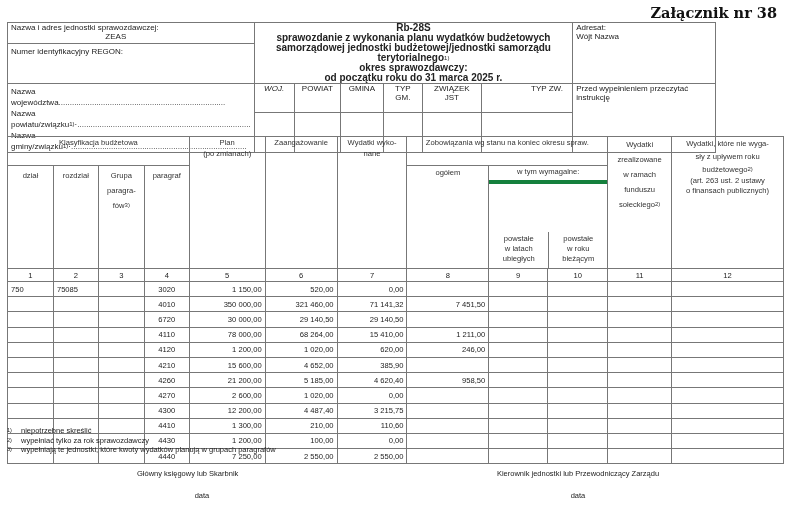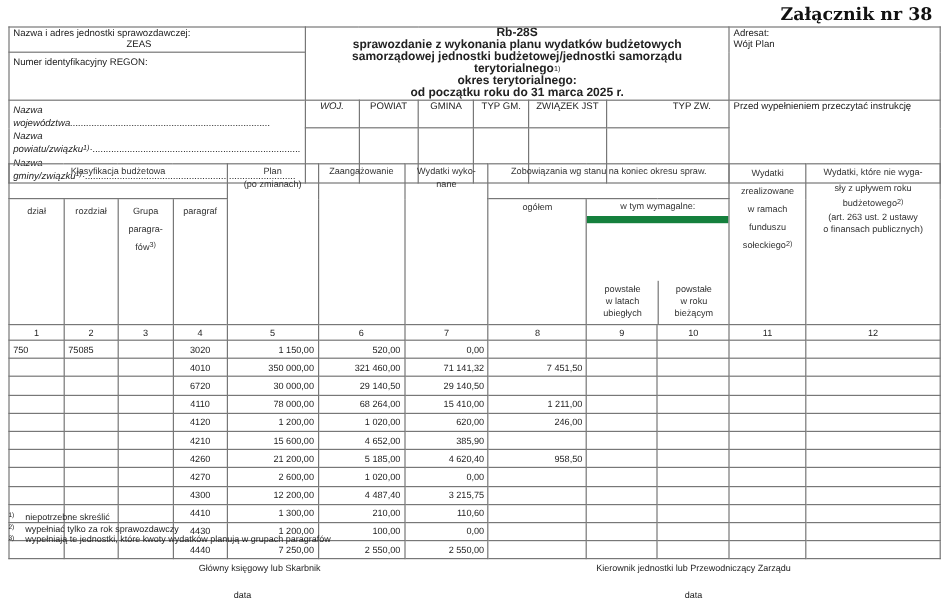--- a/index.html
+++ b/index.html
@@ -18,46 +18,46 @@
   .c{text-align:center;}
   .fn{font-size:7.5px;line-height:9.5px;}
   .fn span.s{font-size:5.5px;display:inline-block;width:14px;vertical-align:top;}
   .sig{font-size:7.5px;}
 </style>
 </head>
 <body>
 
 <div class="abs annex">Załącznik nr 38</div>
 
-<table class="abs hdr" style="left:7px;top:22px;width:777px;">
+<table class="abs hdr" style="left:7px;top:22px;width:709px;">
   <tbody>
       <tr style="height:20px;">
     <td style="width:197px;">
       <div>Nazwa i adres jednostki sprawozdawczej:</div>
       <div class="c" style="margin-left:-30px;">ZEAS</div>
     </td>
     <td rowspan="2" colspan="6" style="width:380px;">
       <div class="title">Rb-28S</div>
       <div class="title">sprawozdanie z wykonania planu wydatków budżetowych</div>
       <div class="title"><span>samorządowej jednostki budżetowej/jednostki samorządu terytorialnego</span><span class="sup">1)</span></div>
-      <div class="title n">okres terytorialnego:</div>
+      <div class="title n">okres sprawozdawczy:</div>
       <div class="title n">od początku roku do 31 marca 2025 r.</div>
     </td>
     <td rowspan="2" style="width:200px;">
       <div>Adresat:</div>
-      <div>Wójt Plan</div>
+      <div>Wójt Nazwa</div>
     </td>
   </tr>
   <tr style="height:37px;">
     <td>
           <div style="margin-top:3px;">Numer identyfikacyjny REGON:</div>
         </td>
   </tr>
   <tr style="height:13px;">
-    <td rowspan="2" style="line-height:11px;padding-top:2px;font-style:italic;">
+    <td rowspan="2" style="line-height:11px;padding-top:2px;">
       <div>Nazwa województwa...........................................................................</div>
       <div><span>Nazwa powiatu/związku</span><span class="sup">1)</span><span>·..............................................................................</span></div>
       <div><span>Nazwa gminy/związku</span><span class="sup">1)</span><span>·...............................................................................</span></div>
     </td>
     <td class="c" style="width:40px;font-style:italic;">WOJ.</td>
     <td class="c" style="width:43px;">POWIAT</td>
     <td class="c" style="width:40px;">GMINA</td>
     <td class="c" style="width:42px;">TYP GM.</td>
     <td class="c" style="width:60px;">ZWIĄZEK JST</td>
     <td class="c" style="width:60px;padding-left:43px;">TYP ZW.</td>
@@ -125,21 +125,21 @@
     <td style="line-height:15px;padding-top:2px;">
       <div>Grupa</div>
           <div>paragra-</div>
           <div><span>fów</span><span class="sup">3)</span></div>
     </td>
     <td style="line-height:20px;">paragraf</td>
     <td style="padding:0;">
           <div style="padding-top:1px;">ogółem</div>
         </td>
     <td colspan="2" style="padding:0;">
-      <div style="border-bottom:6px solid #15803d;height:14px;">w tym wymagalne:</div>
+      <div style="border-bottom:4px solid #15803d;height:14px;">w tym wymagalne:</div>
       <div style="display:flex;height:36px;margin-top:48px;">
         <div style="flex:0 0 59px;border-right:1px solid #777;line-height:10px;padding-top:2px;">
           <div>powstałe</div>
               <div>w latach</div>
               <div>ubiegłych</div>
         </div>
         <div style="flex:1;line-height:10px;padding-top:2px;">
           <div>powstałe</div>
               <div>w roku</div>
               <div>bieżącym</div>
@@ -333,16 +333,16 @@
       </tr>
     </tbody>
 </table>
 
 <div class="abs fn" style="left:7px;top:426px;">
   <div><span class="s">1)</span><span>niepotrzebne skreślić</span></div>
   <div><span class="s">2)</span><span>wypełniać tylko za rok sprawozdawczy</span></div>
   <div><span class="s">3)</span><span>wypełniają te jednostki, które kwoty wydatków planują w grupach paragrafów</span></div>
 </div>
 
-<div class="abs sig" style="left:137px;top:469px;width:130px;text-align:right;">Główny księgowy lub Skarbnik</div>
+<div class="abs sig" style="left:137px;top:469px;width:130px;text-align:left;">Główny księgowy lub Skarbnik</div>
 <div class="abs sig" style="left:137px;top:491px;width:130px;text-align:center;">data</div>
 <div class="abs sig" style="left:478px;top:469px;width:200px;text-align:center;">Kierownik jednostki lub Przewodniczący Zarządu</div>
 <div class="abs sig" style="left:478px;top:491px;width:200px;text-align:center;">data</div>
 
 </body></html>

